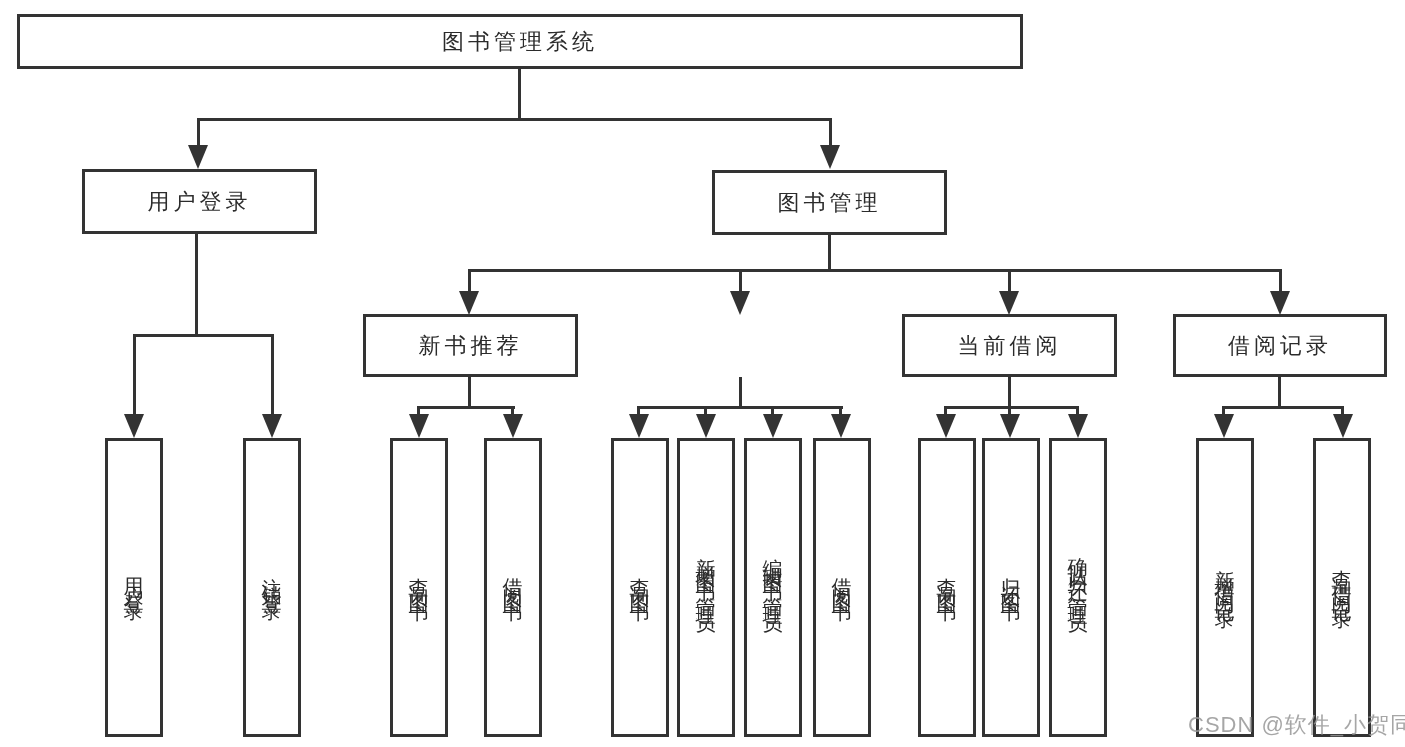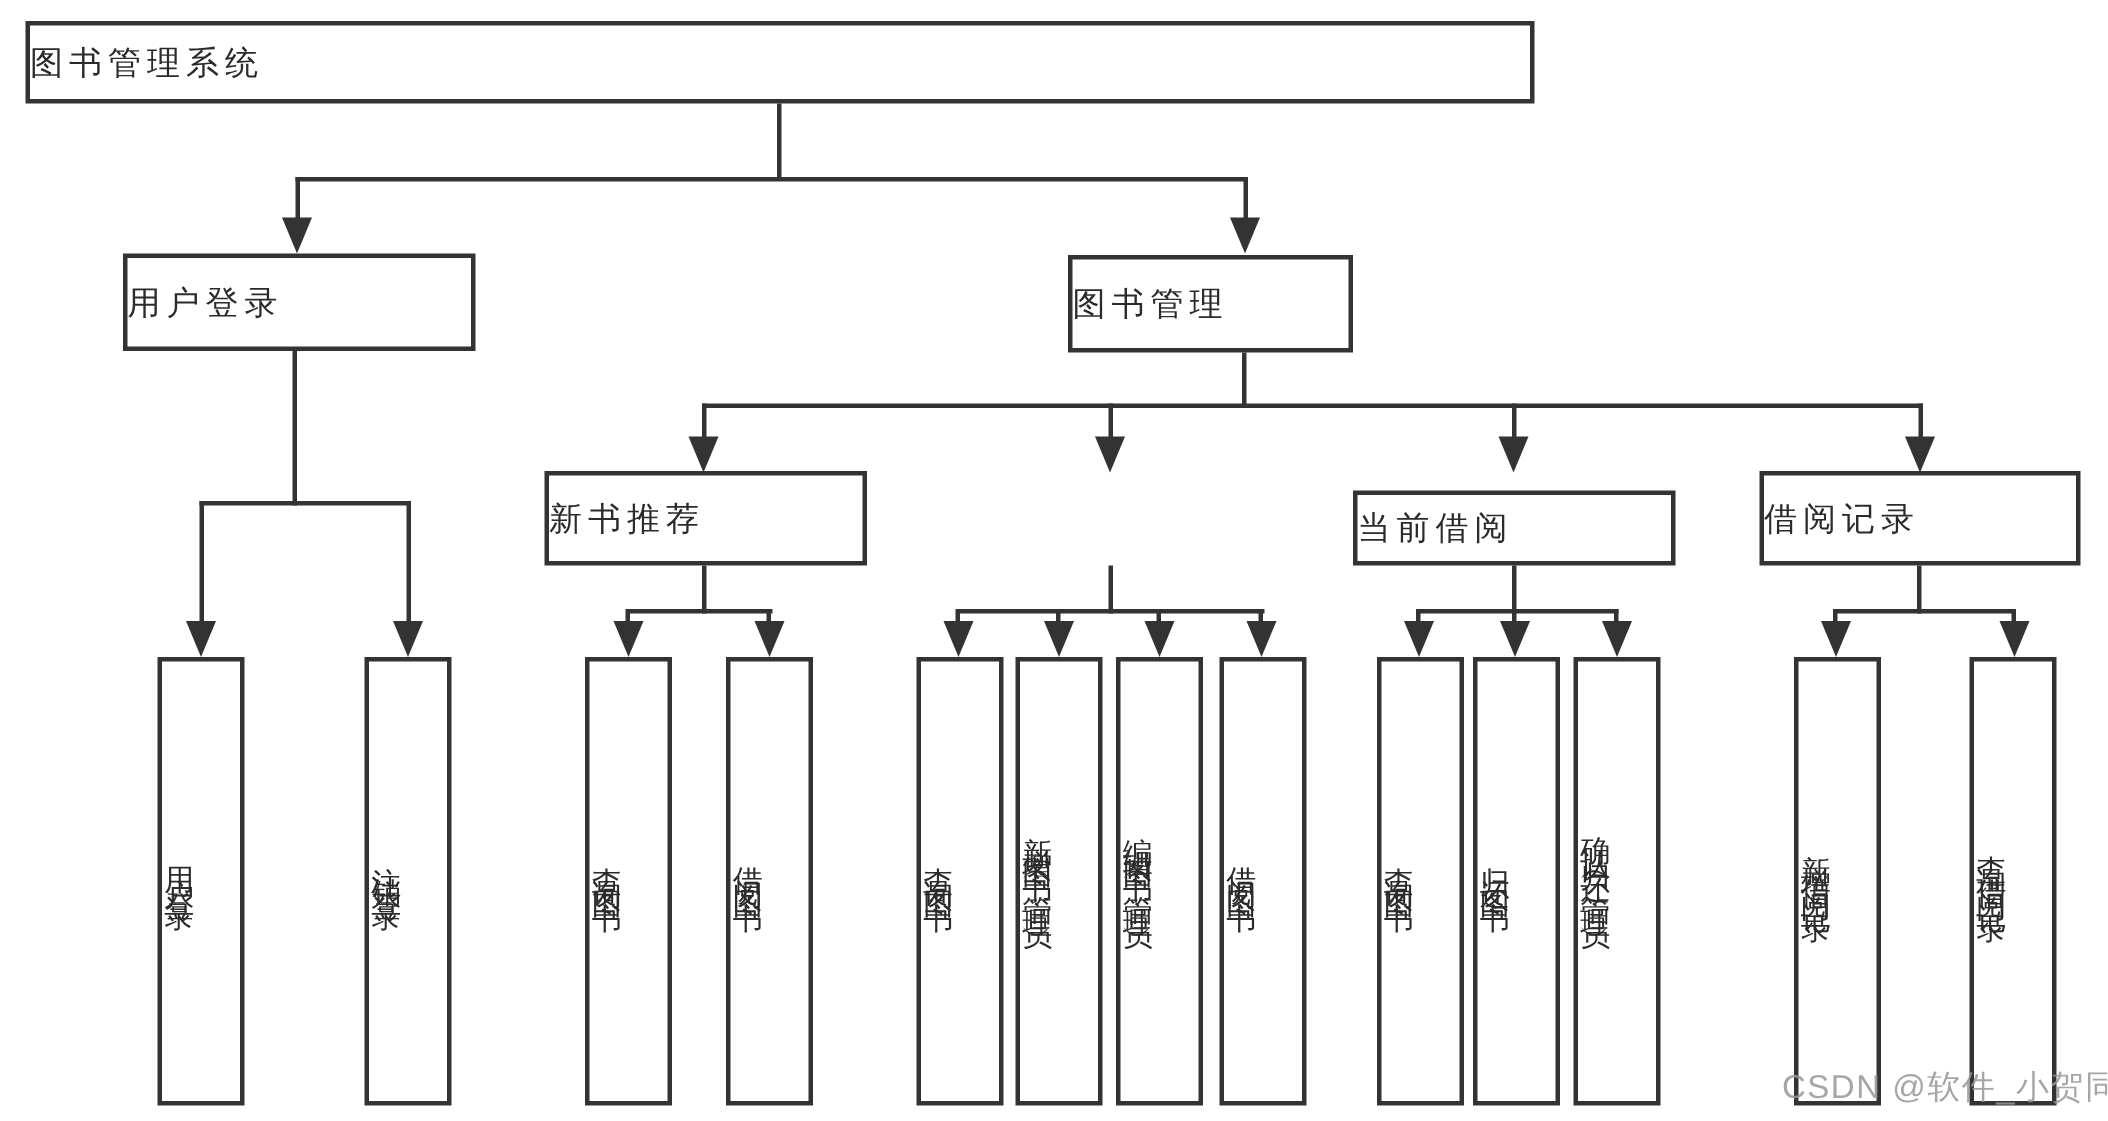--- a/index.html
+++ b/index.html
@@ -11,20 +11,21 @@
     overflow: hidden;
     font-family: "Liberation Sans", sans-serif;
   }
   .node {
     position: absolute;
     box-sizing: border-box;
     border: 3px solid #333333;
     background: #ffffff;
     display: flex;
     align-items: center;
+    justify-content: center;
     color: #2b2b2b;
   }
   .hnode span {
     font-size: 22px;
     letter-spacing: 4px;
     white-space: nowrap;
   }
   .leaf {
     top: 438px;
     width: 58px;
@@ -71,21 +72,21 @@
   <div class="vl" style="left:518px;top:69px;height:51px"></div>
   <div class="hl" style="left:197px;top:118px;width:635px"></div>
   <div class="vl" style="left:197px;top:118px;height:30px"></div>
   <div class="ah" style="left:188px;top:145px"></div>
   <div class="vl" style="left:829px;top:118px;height:30px"></div>
   <div class="ah" style="left:820px;top:145px"></div>
 
   <div class="node hnode" style="left:82px;top:169px;width:235px;height:65px">
     <span>用户登录</span>
   </div>
-  <div class="node hnode" style="left:712px;top:170px;width:190px;height:65px">
+  <div class="node hnode" style="left:712px;top:170px;width:235px;height:65px">
     <span>图书管理</span>
   </div>
 
   <div class="vl" style="left:195px;top:233px;height:104px"></div>
   <div class="hl" style="left:133px;top:334px;width:141px"></div>
   <div class="vl" style="left:133px;top:334px;height:82px"></div>
   <div class="ah" style="left:124px;top:414px"></div>
   <div class="vl" style="left:271px;top:334px;height:82px"></div>
   <div class="ah" style="left:262px;top:414px"></div>
 
@@ -96,21 +97,21 @@
   <div class="vl" style="left:739px;top:269px;height:25px"></div>
   <div class="ah" style="left:730px;top:291px"></div>
   <div class="vl" style="left:1008px;top:269px;height:25px"></div>
   <div class="ah" style="left:999px;top:291px"></div>
   <div class="vl" style="left:1279px;top:269px;height:25px"></div>
   <div class="ah" style="left:1270px;top:291px"></div>
 
   <div class="node hnode" style="left:363px;top:314px;width:215px;height:63px">
     <span>新书推荐</span>
   </div>
-  <div class="node hnode" style="left:902px;top:327px;width:215px;height:50px">
+  <div class="node hnode" style="left:902px;top:314px;width:215px;height:63px">
     <span>当前借阅</span>
   </div>
   <div class="node hnode" style="left:1173px;top:314px;width:214px;height:63px">
     <span>借阅记录</span>
   </div>
 
   <div class="vl" style="left:468px;top:377px;height:32px"></div>
   <div class="hl" style="left:418px;top:406px;width:97px"></div>
   <div class="vl" style="left:417px;top:406px;height:10px"></div>
   <div class="ah" style="left:409px;top:414px"></div>

